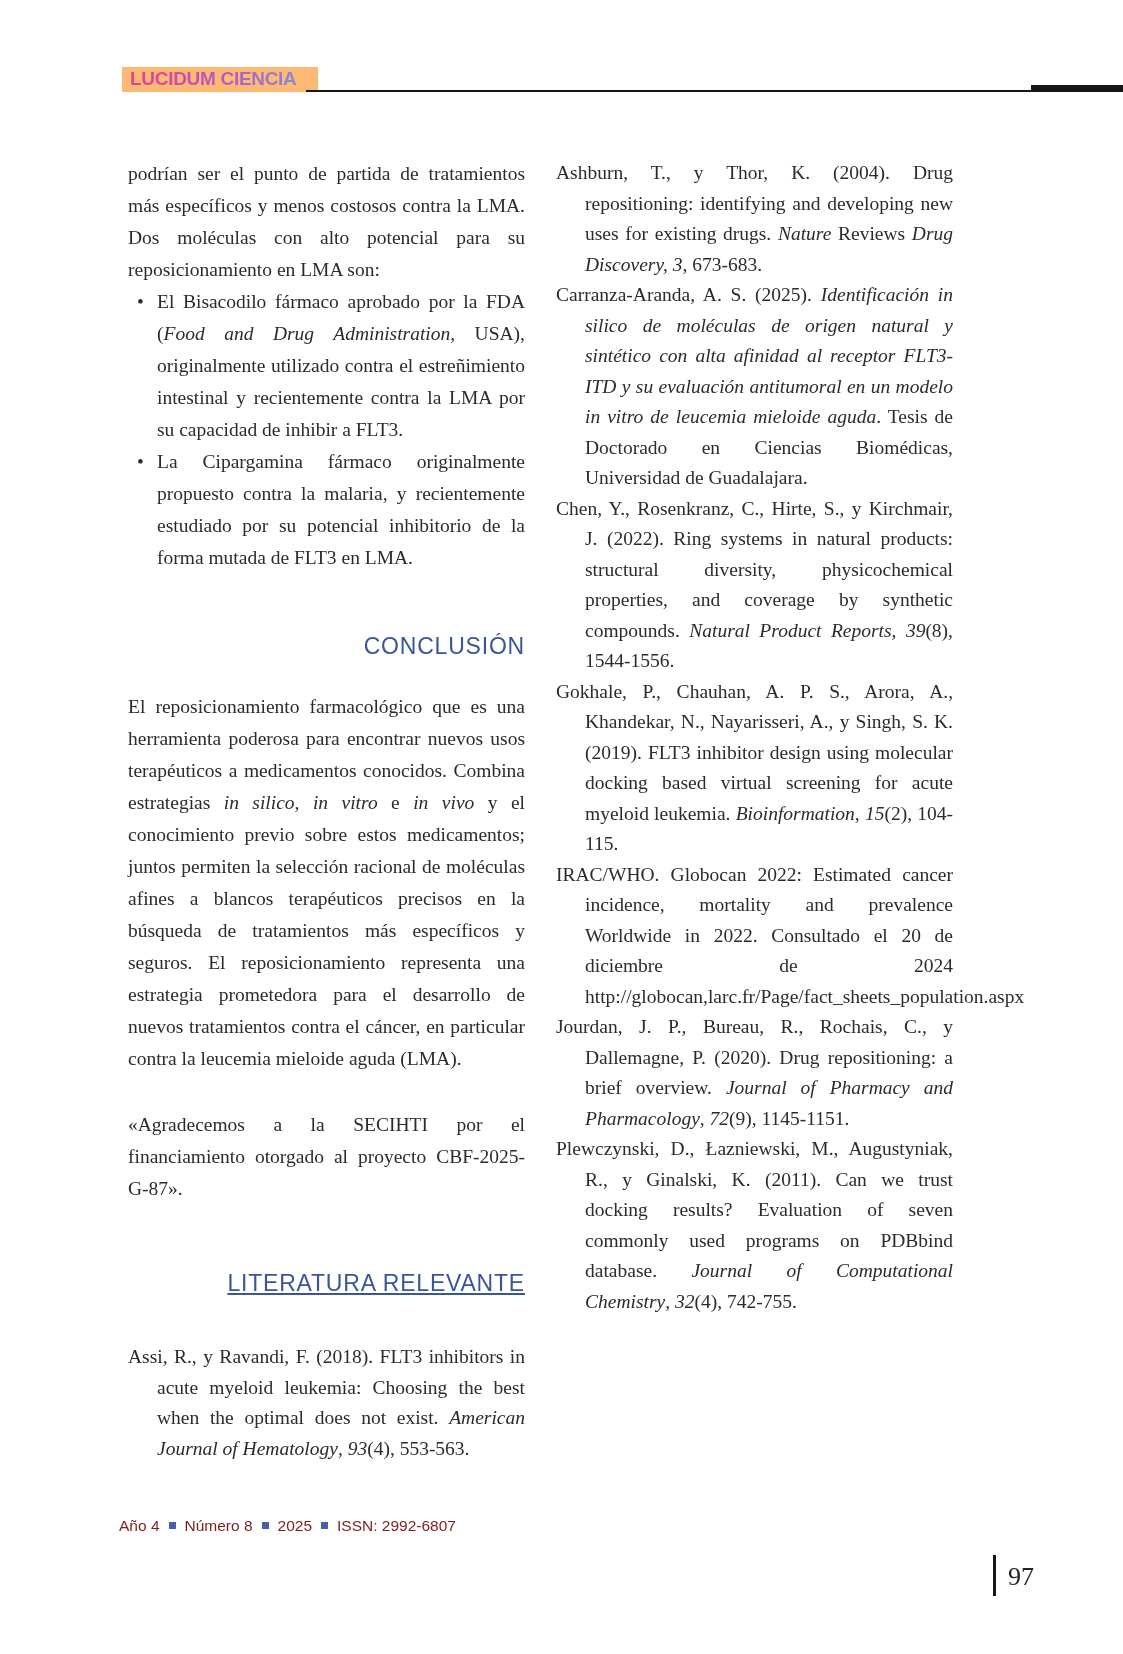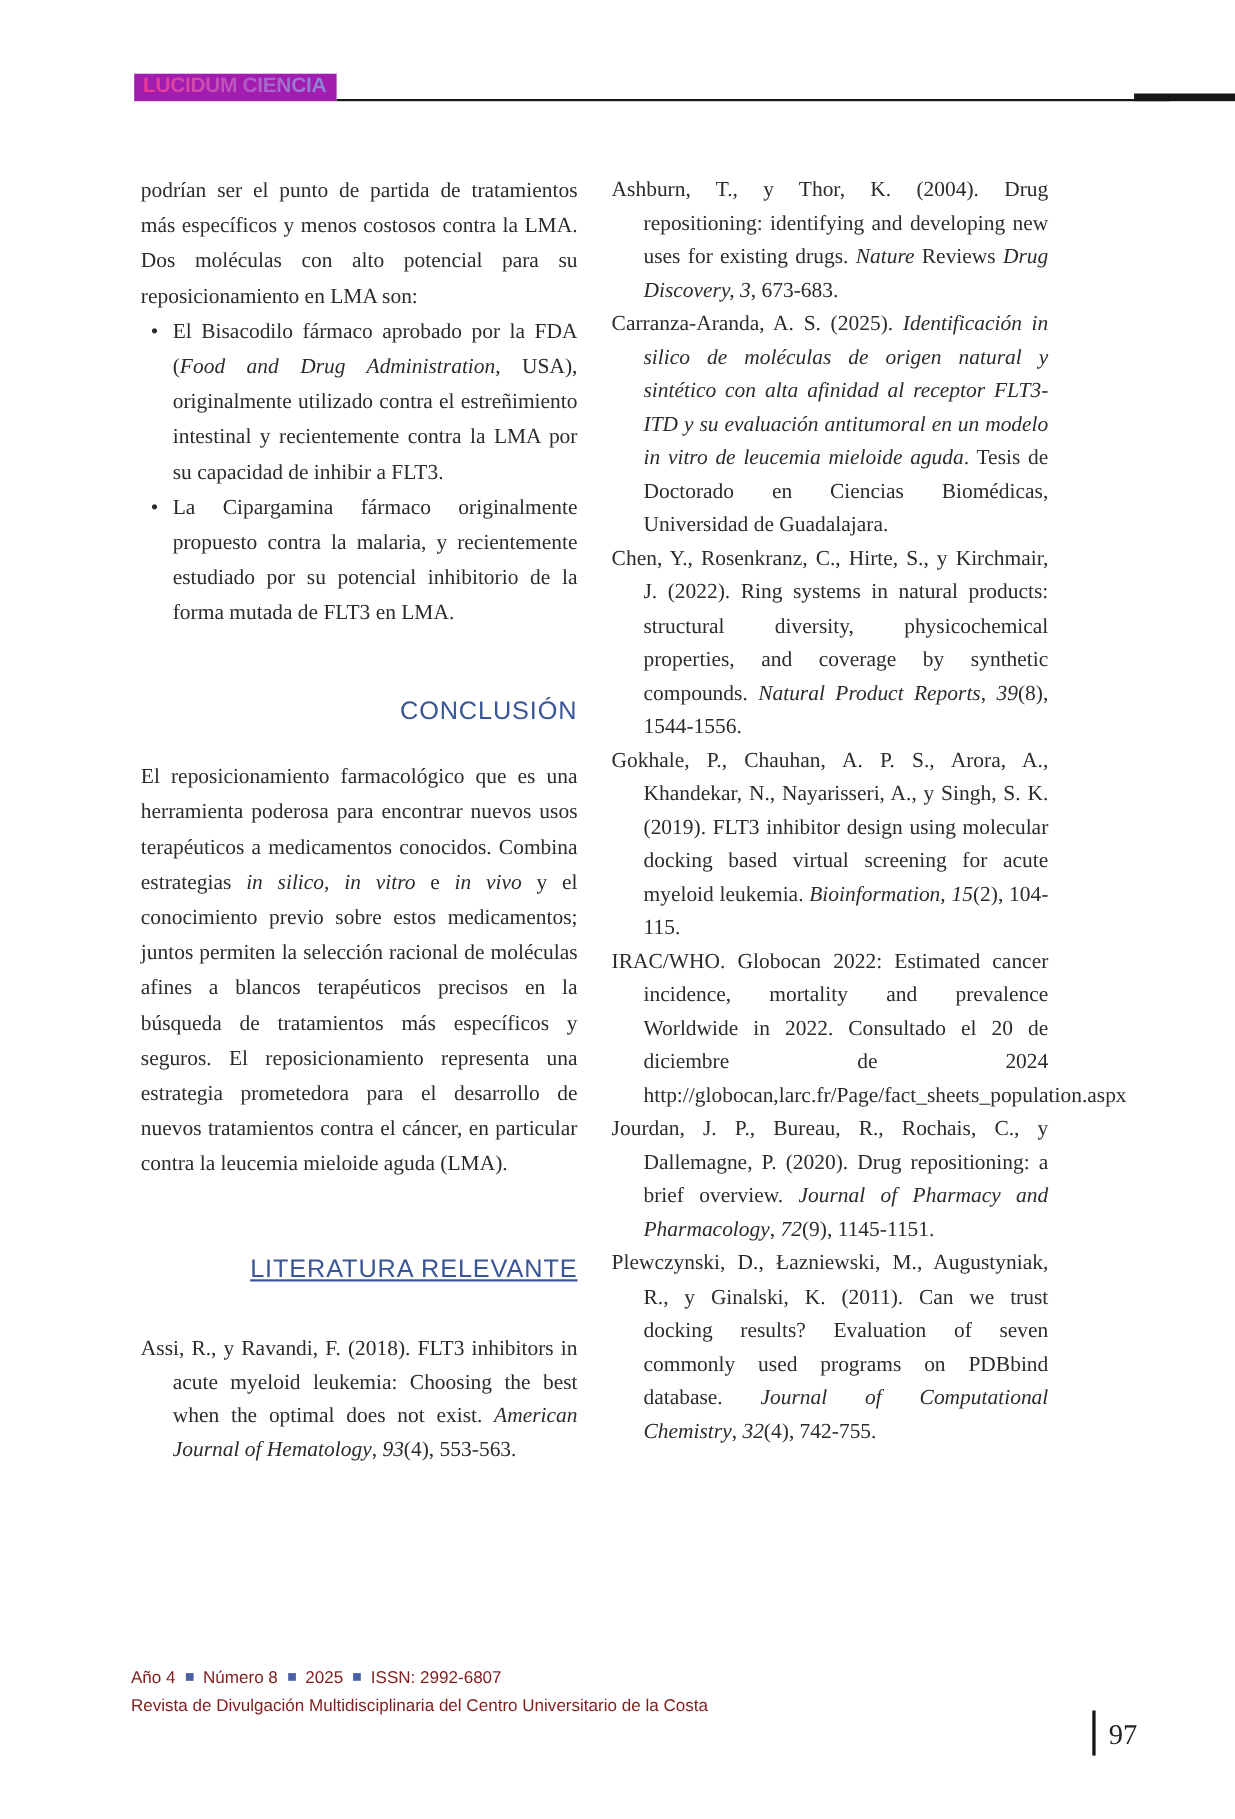--- a/index.html
+++ b/index.html
@@ -16,22 +16,22 @@
     position:relative;
     width:1123px;height:1654px;
     background:#ffffff;
     font-family:"Liberation Serif", serif;
     color:var(--body-text,#2c2b2a);
     overflow:hidden;
   }
   
   .masthead-box{
     position:absolute;top:67px;left:122px;
-    background:#a21caf;
-    padding:2px 9px 4px 8px;
+    background:#fdba74;
+    padding:2px 21px 4px 8px;
     line-height:1;
   }
   .masthead-title{
     font-family:"Liberation Sans", sans-serif;
     font-weight:700;
     font-size:19px;
     letter-spacing:-0.3px;
     background:linear-gradient(90deg,
       var(--title-gradient-start,#ee3a92) 0%,
       var(--title-gradient-mid,#b35ac5) 55%,
@@ -141,20 +141,21 @@
   </li>
           <li class="bullet-item">
     <span class="bullet-text"><span>La Cipargamina fármaco originalmente propuesto contra la malaria, y recientemente estudiado por su potencial inhibitorio de la forma mutada de FLT3 en LMA.</span></span>
   </li>
         </ul>
 
       <h2 class="section-heading conclusion-heading">CONCLUSIÓN</h2>
 
       <p class="conclusion-paragraph"><span>El reposicionamiento farmacológico que es una herramienta poderosa para encontrar nuevos usos terapéuticos a medicamentos conocidos. Combina estrategias </span><em>in silico</em><span>, </span><em>in vitro</em><span> e </span><em>in vivo</em><span> y el conocimiento previo sobre estos medicamentos; juntos permiten la selección racional de moléculas afines a blancos terapéuticos precisos en la búsqueda de tratamientos más específicos y seguros. El reposicionamiento representa una estrategia prometedora para el desarrollo de nuevos tratamientos contra el cáncer, en particular contra la leucemia mieloide aguda (LMA).</span></p>
 
+      <p class="acknowledgement-paragraph">«Agradecemos a la SECIHTI por el financiamiento otorgado al proyecto CBF-2025-G-87».</p>
 
       <h2 class="section-heading literature-heading">LITERATURA RELEVANTE</h2>
 
       <div class="ref-list ref-list-left">
           <p class="ref"><span>Assi, R., y Ravandi, F. (2018). FLT3 inhibitors in acute myeloid leukemia: Choosing the best when the optimal does not exist. </span><em>American Journal of Hematology</em><span>, </span><em>93</em><span>(4), 553-563.</span></p>
         </div>
     </div>
 
     <div class="col">
       <div class="ref-list">
@@ -165,21 +166,20 @@
           <p class="ref"><span>IRAC/WHO. Globocan 2022: Estimated cancer incidence, mortality and prevalence Worldwide in 2022. Consultado el 20 de diciembre de 2024 http://globocan,larc.fr/Page/fact_sheets_population.aspx</span></p>
           <p class="ref"><span>Jourdan, J. P., Bureau, R., Rochais, C., y Dallemagne, P. (2020). Drug repositioning: a brief overview. </span><em>Journal of Pharmacy and Pharmacology</em><span>, </span><em>72</em><span>(9), 1145-1151.</span></p>
           <p class="ref"><span>Plewczynski, D., Łazniewski, M., Augustyniak, R., y Ginalski, K. (2011). Can we trust docking results? Evaluation of seven commonly used programs on PDBbind database. </span><em>Journal of Computational Chemistry</em><span>, </span><em>32</em><span>(4), 742-755.</span></p>
         </div>
     </div>
 
   </div>
 
   <div class="footer-meta">
     <div class="footer-meta-line"><span class="meta-item">Año 4</span><span class="meta-item">Número 8</span><span class="meta-item">2025</span><span class="meta-item">ISSN: 2992-6807</span></div>
-    <div class="footer-journal-name">Revista de Divulgación Multidisciplinaria del Centro Universitario de la Costa</div>
   </div>
 
   <div class="page-number-block">
     <div class="page-number-divider"></div>
     <div class="page-number">97</div>
   </div>
 
 </div>
 
 </body></html>

